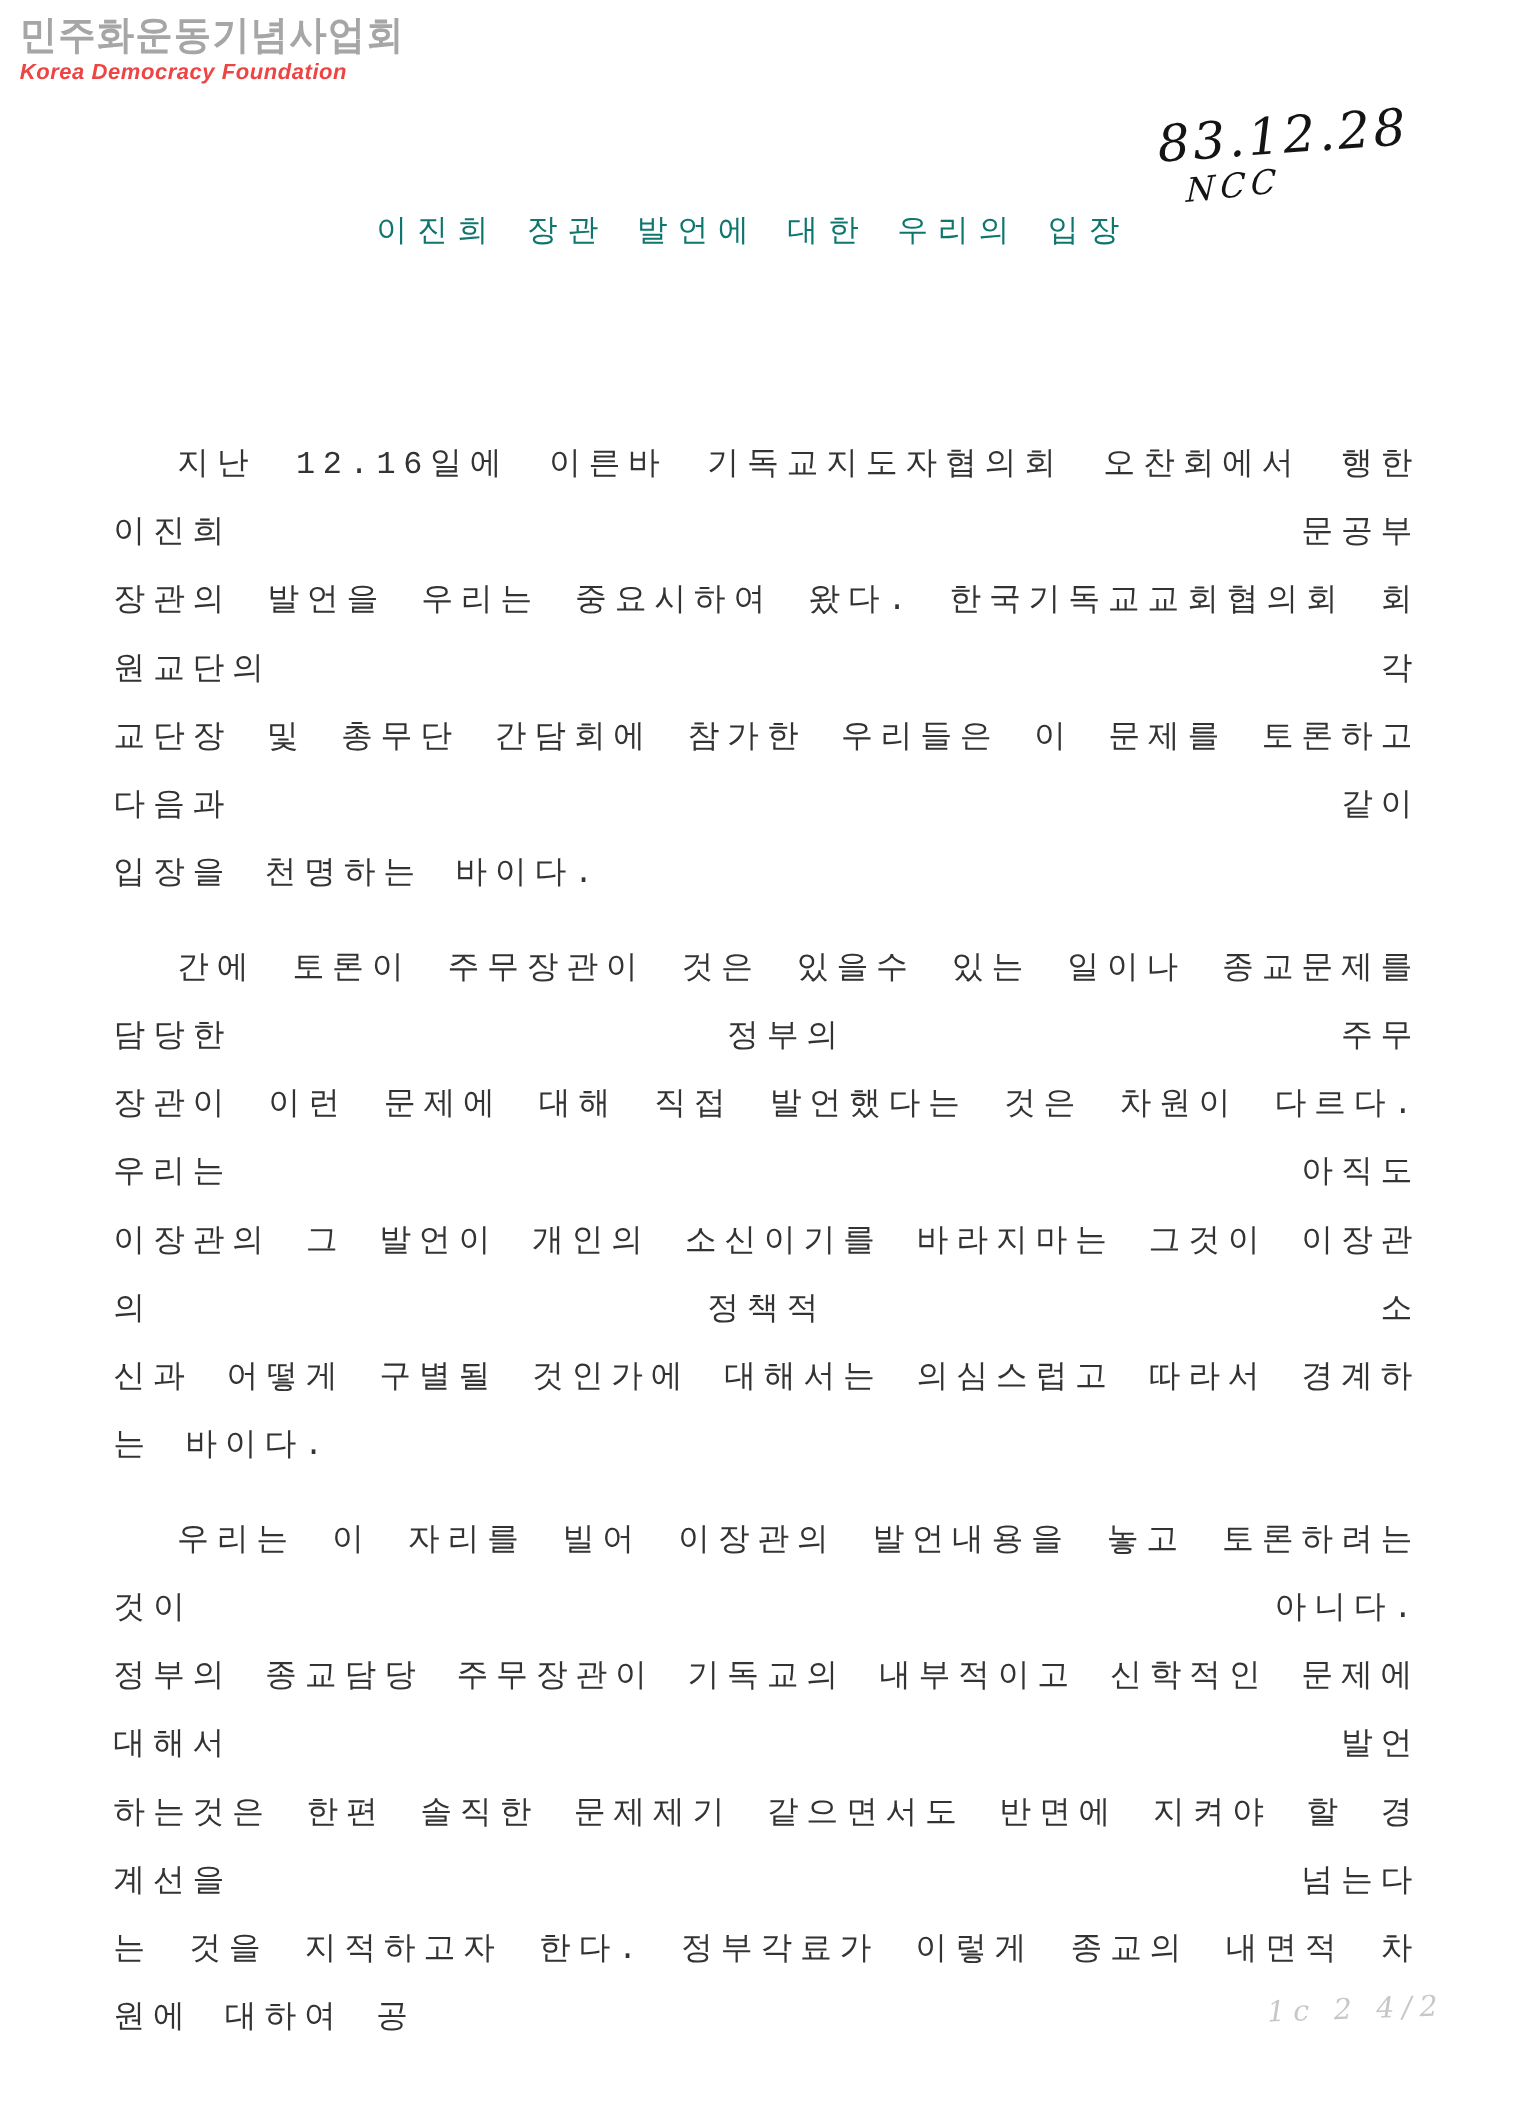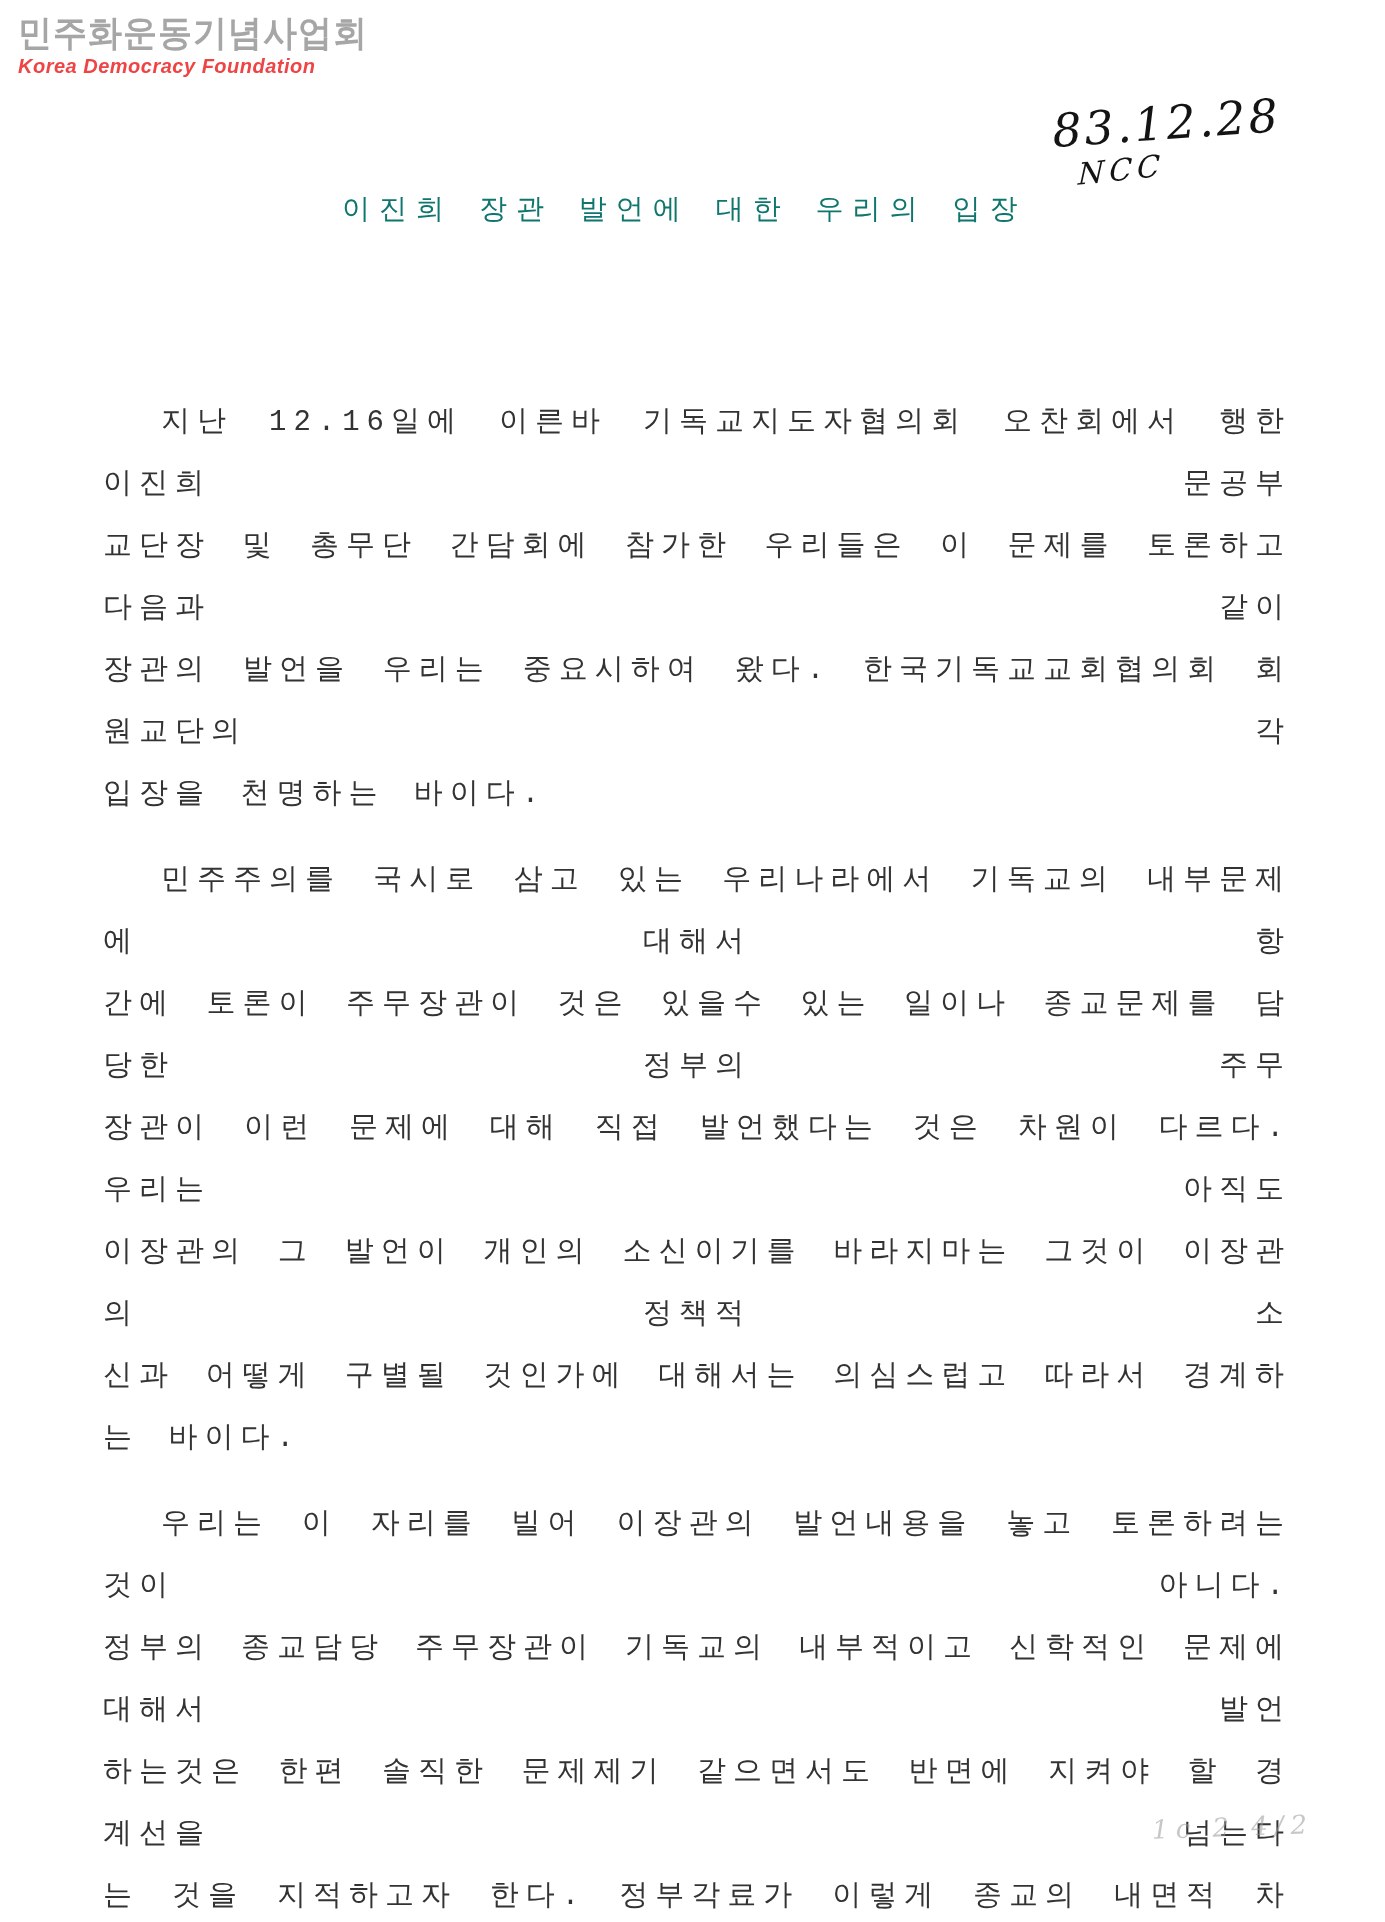--- a/index.html
+++ b/index.html
@@ -130,26 +130,25 @@
 
   <div class="hand-date">83.12.28</div>
 
   <div class="hand-ncc">NCC</div>
 
   <div class="doc-title">이진희 장관 발언에 대한 우리의 입장</div>
 
   <div class="doc-body">
       <div class="para">
         <div class="line">지난 12.16일에 이른바 기독교지도자협의회 오찬회에서 행한 이진희 문공부</div>
+        <div class="line">장관의 발언을 우리는 중요시하여 왔다.  한국기독교교회협의회 회원교단의  각</div>
         <div class="line">교단장 및 총무단 간담회에 참가한 우리들은 이 문제를 토론하고 다음과 같이</div>
-        <div class="line">장관의 발언을 우리는 중요시하여 왔다.  한국기독교교회협의회 회원교단의  각</div>
         <div class="line">입장을 천명하는 바이다.</div>
       </div>
       <div class="para">
-        <div class="line">민주주의를 국시로 삼고 있는 우리나라에서 기독교의 내부문제에 대해서 항</div>
         <div class="line">간에 토론이 주무장관이 것은 있을수 있는 일이나 종교문제를 담당한 정부의 주무</div>
         <div class="line">장관이 이런 문제에 대해 직접 발언했다는 것은 차원이 다르다.  우리는 아직도</div>
         <div class="line">이장관의 그 발언이 개인의 소신이기를 바라지마는 그것이 이장관의 정책적 소</div>
         <div class="line">신과 어떻게 구별될 것인가에 대해서는 의심스럽고 따라서 경계하는 바이다.</div>
       </div>
       <div class="para">
         <div class="line">우리는 이 자리를 빌어 이장관의 발언내용을 놓고 토론하려는 것이 아니다.</div>
         <div class="line">정부의 종교담당 주무장관이 기독교의 내부적이고 신학적인 문제에 대해서 발언</div>
         <div class="line">하는것은 한편 솔직한 문제제기 같으면서도 반면에 지켜야 할 경계선을 넘는다</div>
         <div class="line">는 것을 지적하고자 한다.  정부각료가 이렇게 종교의 내면적 차원에 대하여 공</div>

